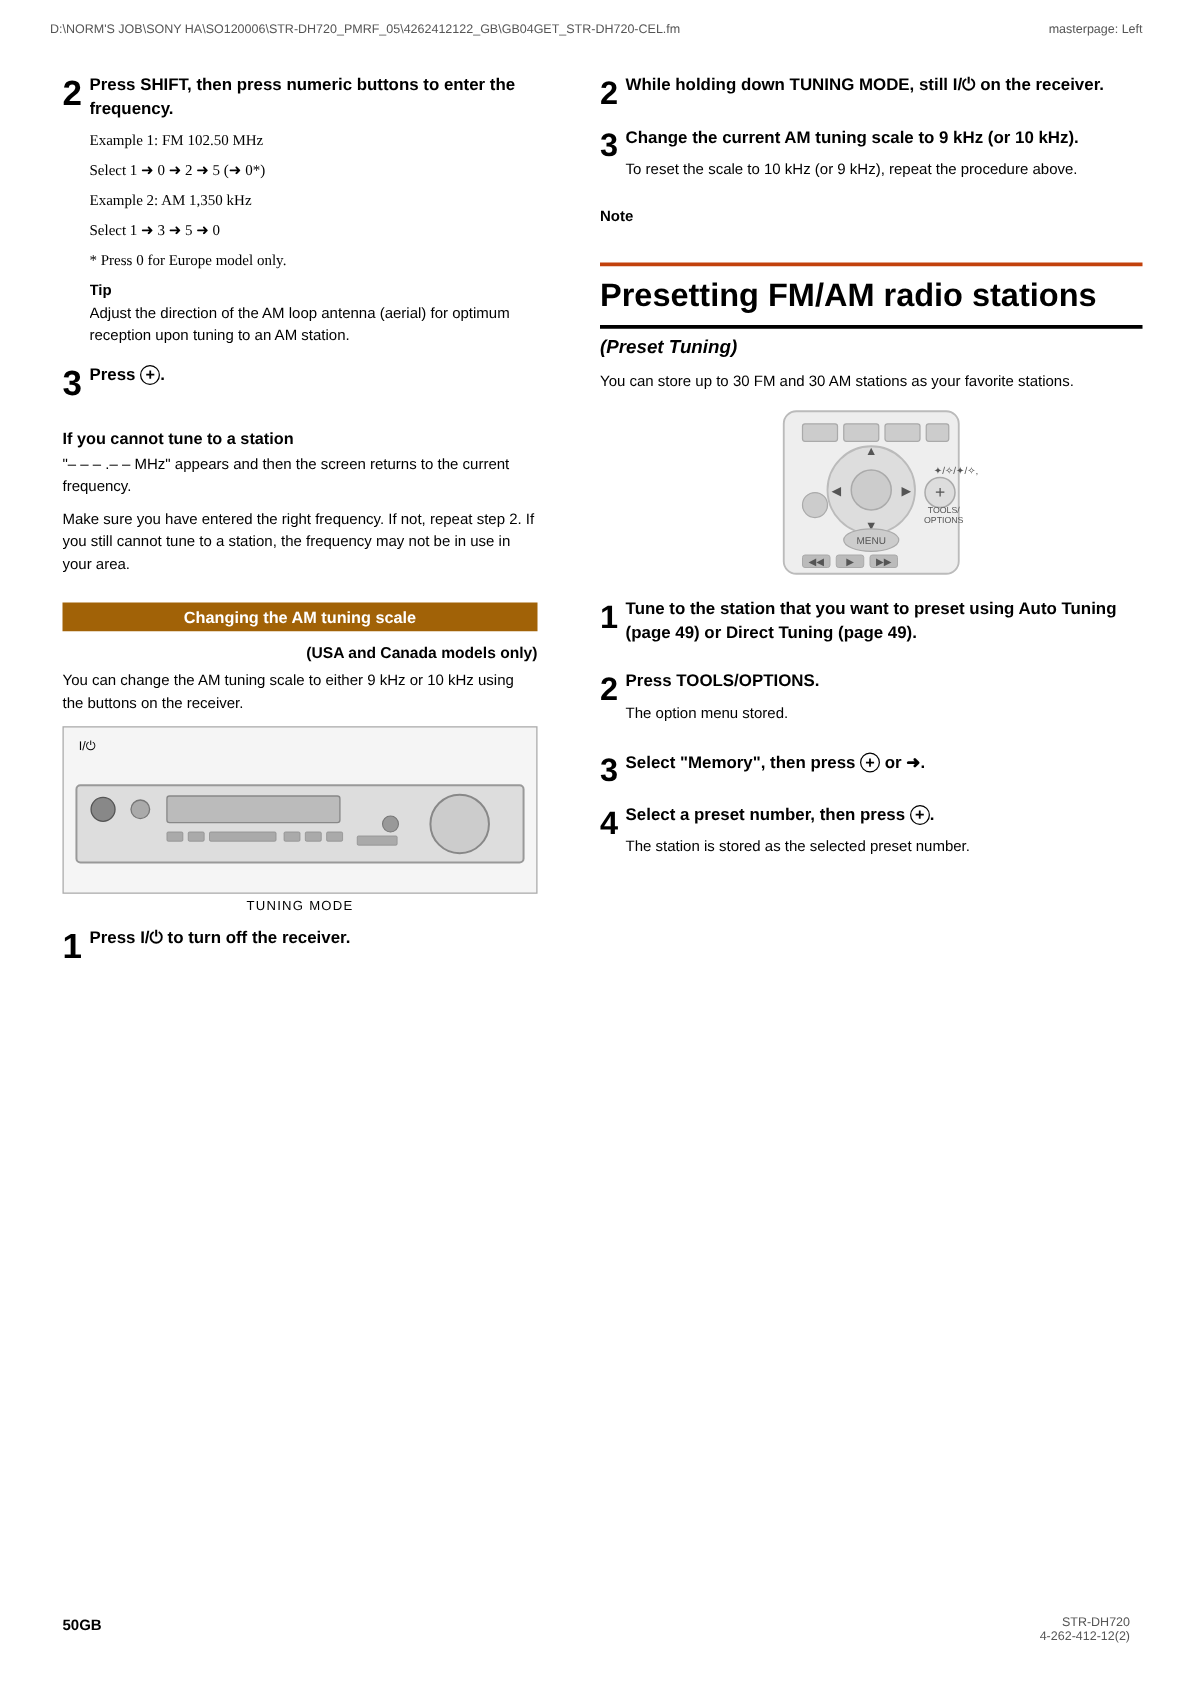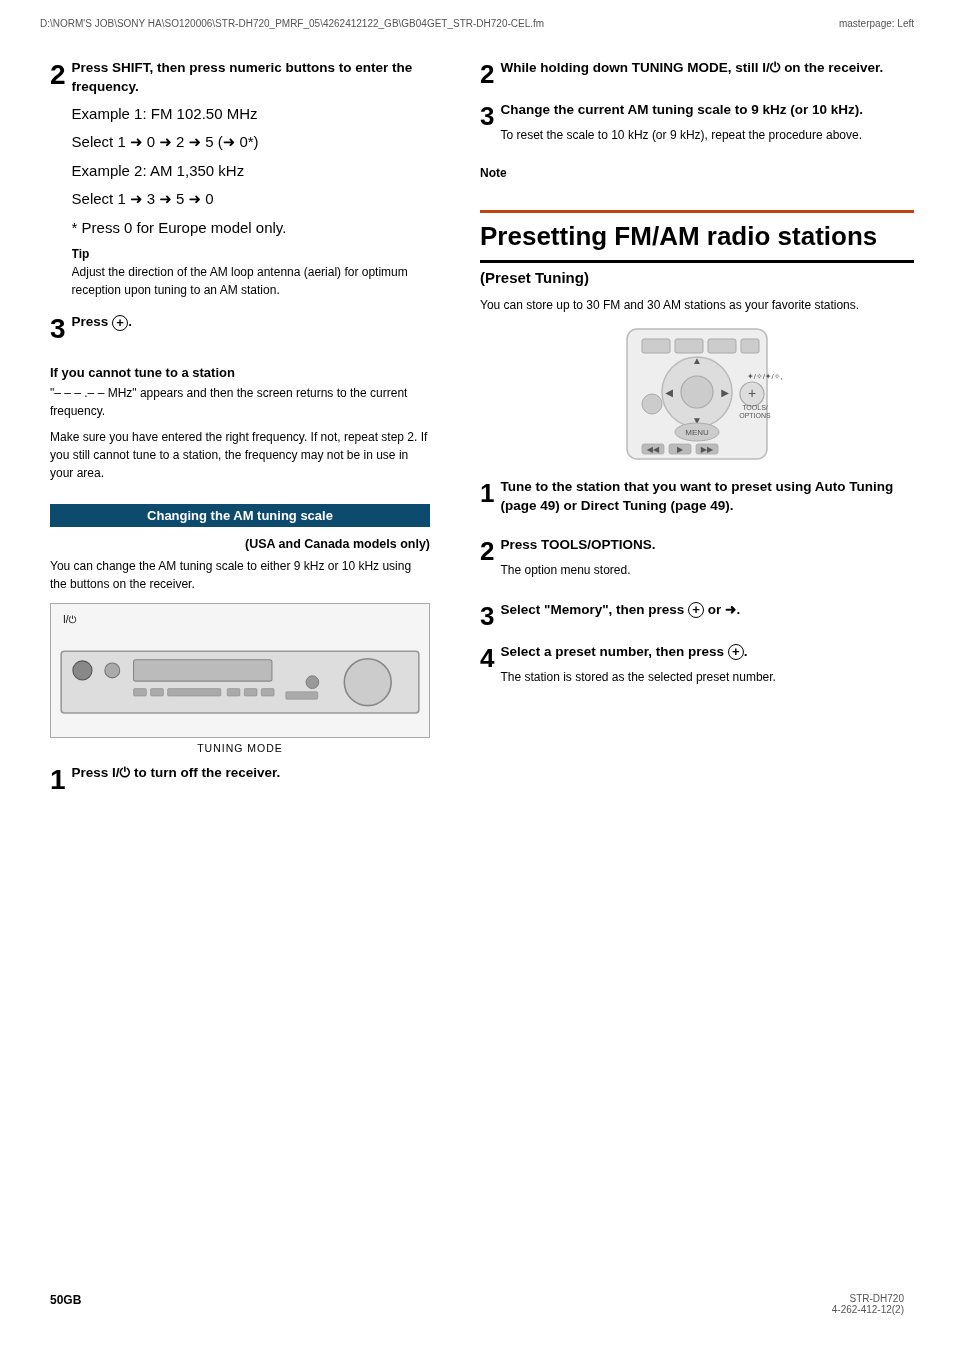--- a/index.html
+++ b/index.html
@@ -59,40 +59,41 @@
     .step-block {
       margin-bottom: 14px;
       overflow: hidden;
     }
 
     .step-content {
       overflow: hidden;
     }
 
     .step-body {
-      font-size: 15px;
+      font-size: 12px;
       line-height: 1.5;
       margin-bottom: 6px;
+      font-family: Liberation Serif, serif;
     }
 
     .tip-label {
       font-weight: bold;
       font-size: 12px;
       margin-top: 8px;
       margin-bottom: 2px;
     }
 
     .tip-text {
       font-size: 12px;
       line-height: 1.5;
     }
 
     
     .section-box {
-      background: #0c4a6e;
+      background: #a16207;
       color: #fff;
       text-align: center;
       font-size: 13px;
       font-weight: bold;
       padding: 4px 10px;
       margin: 14px 0 10px 0;
     }
 
     .subsection-header {
       font-weight: bold;
@@ -137,20 +138,21 @@
       border-bottom: 3px solid #000;
       padding-bottom: 8px;
       margin-top: 0;
     }
 
     .subheading {
       font-size: 15px;
       font-weight: bold;
       margin-top: 6px;
       margin-bottom: 10px;
+      font-style: italic;
     }
 
     
     .remote-area {
       display: flex;
       justify-content: center;
       margin: 10px 0 14px 0;
     }
 
     .note-label {

